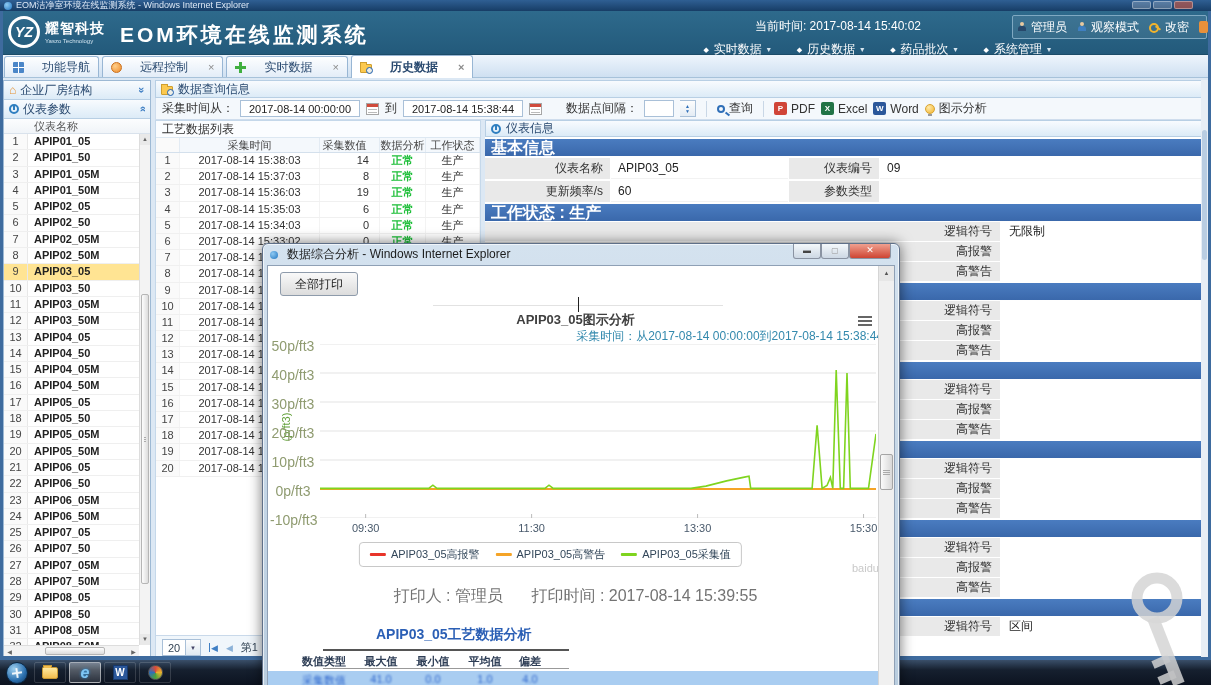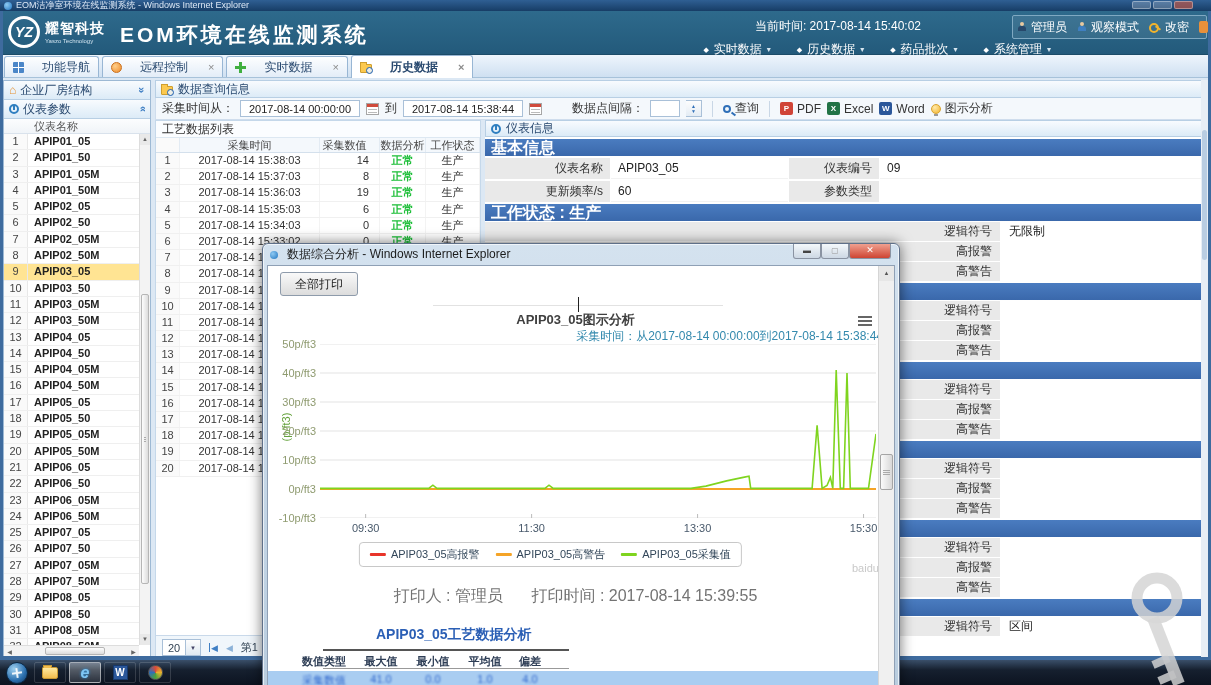--- a/index.html
+++ b/index.html
@@ -143,21 +143,21 @@
   .pbtn.close{width:42px;background:linear-gradient(#f0a08f,#ce4432);color:#fff;font-weight:bold;font-size:9px}
   .pbody{position:absolute;left:4px;top:21px;right:4px;bottom:0;background:#fff;border:1px solid #8fa0b5;overflow:hidden}
   .btn-print{position:absolute;left:12px;top:6px;width:78px;height:24px;background:linear-gradient(#f9f9f9,#dcdcdc);border:1px solid #8e9bab;border-radius:3px;font-size:12px;color:#222;text-align:center;line-height:22px;cursor:pointer}
   .sep-line{position:absolute;left:165px;top:39px;width:290px;border-top:1px solid #e2e2e2}
   .caret{position:absolute;left:310px;top:31px;width:1px;height:15px;background:#222}
   .c-title{position:absolute;left:0;top:45px;width:615px;text-align:center;font-size:13px;font-weight:bold;color:#404040}
   .c-sub{position:absolute;left:0;top:62px;width:615px;text-align:right;font-size:12px;color:#3389ad}
   .toolbox{position:absolute;right:22px;top:50px;width:14px;cursor:pointer}
   .toolbox div{height:2px;background:#666;margin-bottom:2px}
   #plot{position:absolute;left:52px;top:78px;width:556px;height:174px}
-  .ytick{position:absolute;left:2px;width:46px;text-align:right;font-size:11px;color:#8f9b70}
+  .ytick{position:absolute;left:2px;width:46px;text-align:center;font-size:14px;color:#8f9b70}
   .xtick{position:absolute;top:256px;width:50px;text-align:center;font-size:11px;color:#48596b}
   .ylab{position:absolute;left:-12px;top:155px;font-size:11px;color:#64a23c;transform:rotate(-90deg);width:60px;text-align:center}
   .legend{position:absolute;left:50%;top:276px;transform:translateX(-58%);display:inline-flex;align-items:center;gap:16px;border:1px solid #c8c8c8;border-radius:4px;background:#fff;padding:4px 10px;white-space:nowrap}
   .lg-item{display:flex;align-items:center;gap:5px;font-size:11px;color:#33475a}
   .lg-dash{width:16px;height:3px;border-radius:1px}
   .wmark{position:absolute;left:584px;top:296px;font-size:11px;color:#c9c9c9;white-space:nowrap}
   .printinfo{position:absolute;left:0;top:320px;width:615px;text-align:center;font-size:16px;color:#737373}
   .printinfo span{margin:0 12px}
   .an-title{position:absolute;left:108px;top:360px;font-size:14px;font-weight:bold;color:#2b5fb5}
   .an-hr{position:absolute;left:55px;top:383px;width:246px;border-top:2px solid #555}
@@ -434,21 +434,21 @@
     <span class="folder-icon"></span>
     <span>数据查询信息</span>
   </div>
   <div class="querybar">
     <span>采集时间从：</span>
     <span class="q-input" style="width:120px">2017-08-14 00:00:00</span>
     <span class="cal-icon"></span>
     <span>到</span>
     <span class="q-input" style="width:120px">2017-08-14 15:38:44</span>
     <span class="cal-icon"></span>
-    <span style="margin-left:24px">数据点间隔：</span>
+    <span style="margin-left:18px">数据点间隔：</span>
     <span class="q-input" style="width:30px"></span>
     <span class="spin">▲<br>▼</span>
     <span class="q-sep"></span>
     <span class="q-btn">
         <span class="mag-icon"></span>
         <span>查询</span>
       </span>
     <span class="q-sep"></span>
     <span class="q-btn">
         <span class="doc-ic pdf-ic">P</span>

